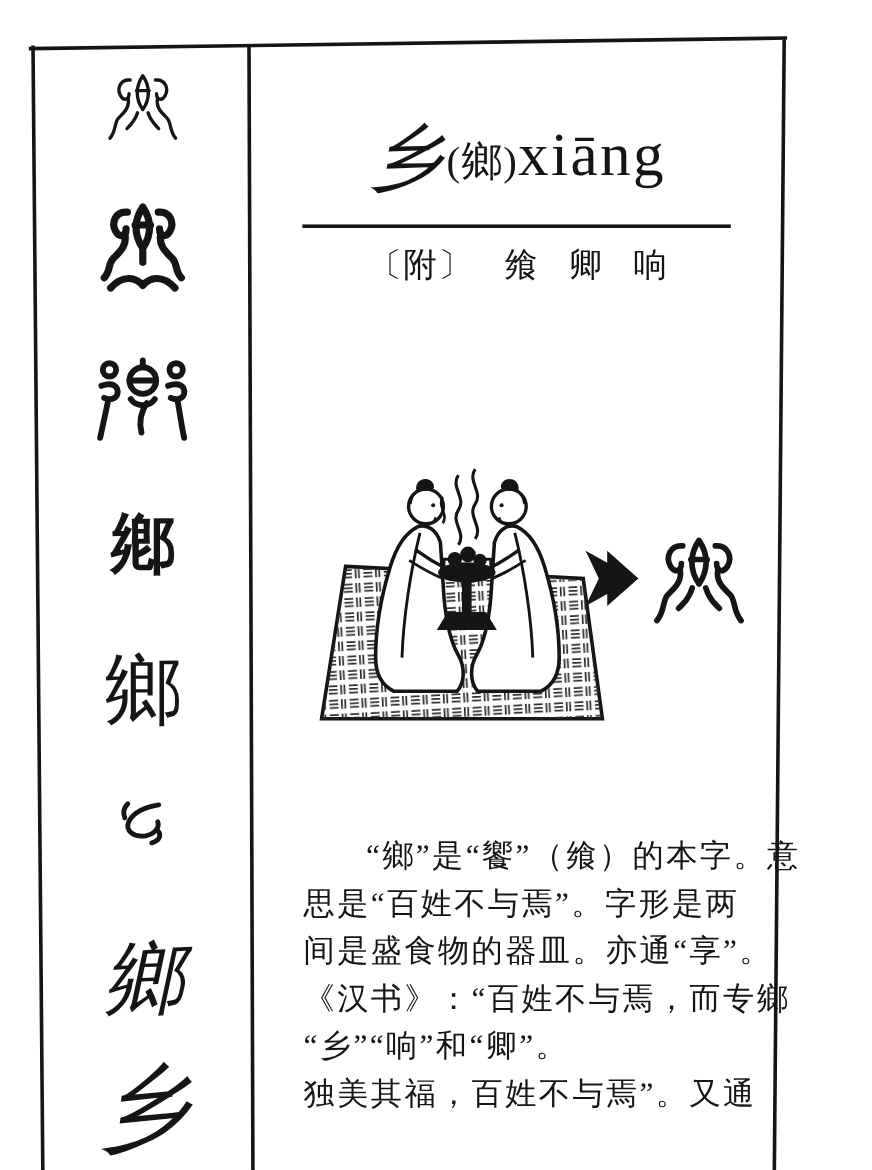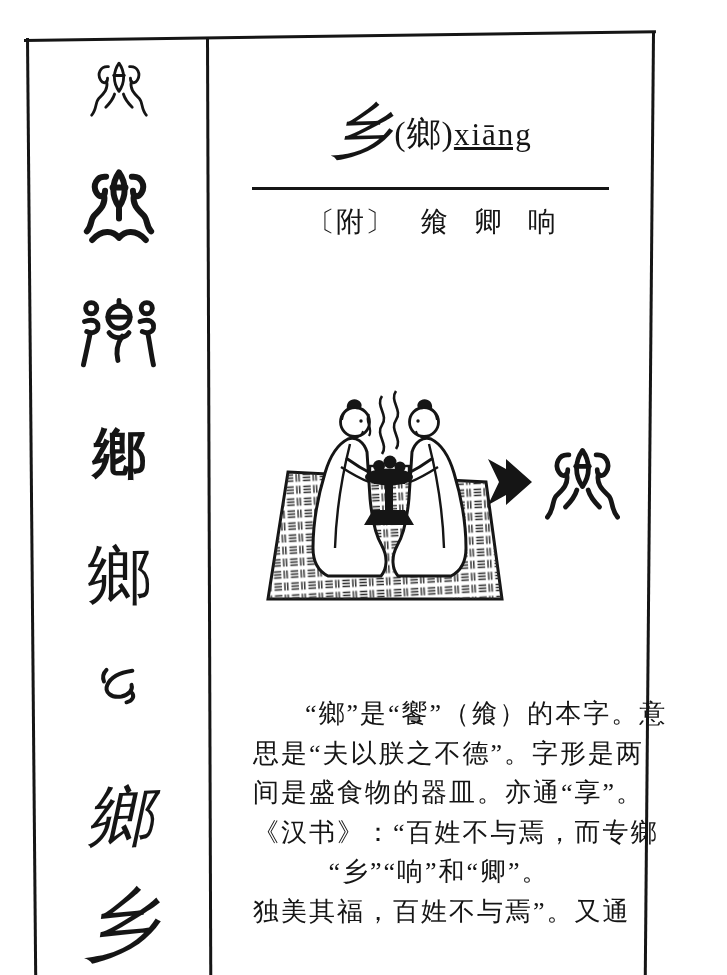--- a/index.html
+++ b/index.html
@@ -21,32 +21,32 @@
   .cjk  { font-family:"Liberation Serif", serif; color:#151515; line-height:1; }
   .f-clerical  { font-size:54px; font-weight:bold; }
   .f-regular   { font-size:64px; }
   .f-running   { font-size:66px; font-style:italic; transform:rotate(-2deg); }
   .f-simple    { font-size:76px; font-style:italic; transform:rotate(-4deg); }
 
   
   .title { position:absolute; left:208px; top:101px; width:447px; text-align:center; white-space:nowrap; }
   .t-main   { font-size:60px; font-style:italic; vertical-align:-6px; letter-spacing:4px; }
   .t-paren  { font-size:34px; letter-spacing:1px; }
-  .t-pinyin { font-size:31px; letter-spacing:2px;text-decoration:underline; }
+  .t-pinyin { font-size:51px; letter-spacing:2px; }
   .rule { position:absolute; left:252px; top:187px; width:357px; height:2.5px; background:#151515; }
   .attached { position:absolute; left:208px; top:208px; width:447px;
               display:flex; justify-content:center; align-items:center; gap:26px;
               font-size:28px; }
   .attached .a-label { letter-spacing:1px; }
 
   .scene   { position:absolute; left:262px; top:378px; width:255px; height:230px; }
   .arrow   { position:absolute; left:486px; top:450px; width:48px;  height:64px; }
   .glyph-big { position:absolute; left:535px; top:438px; width:95px; height:104px; }
 
-  .body-text { position:absolute; left:253px; top:694px; width:372px;text-align:center; }
+  .body-text { position:absolute; left:253px; top:694px; width:372px; }
   .bline { font-size:26px; line-height:39.5px; letter-spacing:2px; white-space:nowrap; overflow:visible; }
   .bline.indent { padding-left:52px; }
 
   svg { display:block; }
 </style>
 </head>
 <body>
 
 <div class="page">
 
@@ -206,20 +206,20 @@
       <path d="M47,42 C49,49 53,53 57,57"></path>
       <path d="M30,11 C21,10 17,19 21,26 C24,31 29,30 29,24"></path>
       <path d="M28,28 C30,37 24,42 19,47 C15,51 17,59 11,66"></path>
       <path d="M54,11 C63,10 67,19 63,26 C60,31 55,30 55,24"></path>
       <path d="M56,28 C54,37 60,42 65,47 C69,51 67,59 73,66"></path>
     </g>
   </svg>
 
   <div class="body-text">
     <div class="bline indent cjk">“鄉”是“饗”（飨）的本字。意</div>
-    <div class="bline cjk">思是“夫以朕之不德”。字形是两</div>
+    <div class="bline cjk">思是“百姓不与焉”。字形是两</div>
     <div class="bline cjk">间是盛食物的器皿。亦通“享”。</div>
     <div class="bline cjk">《汉书》：“百姓不与焉，而专鄉</div>
     <div class="bline cjk">“乡”“响”和“卿”。</div>
     <div class="bline cjk">独美其福，百姓不与焉”。又通</div>
   </div>
 
 </div>
 
 </body></html>

